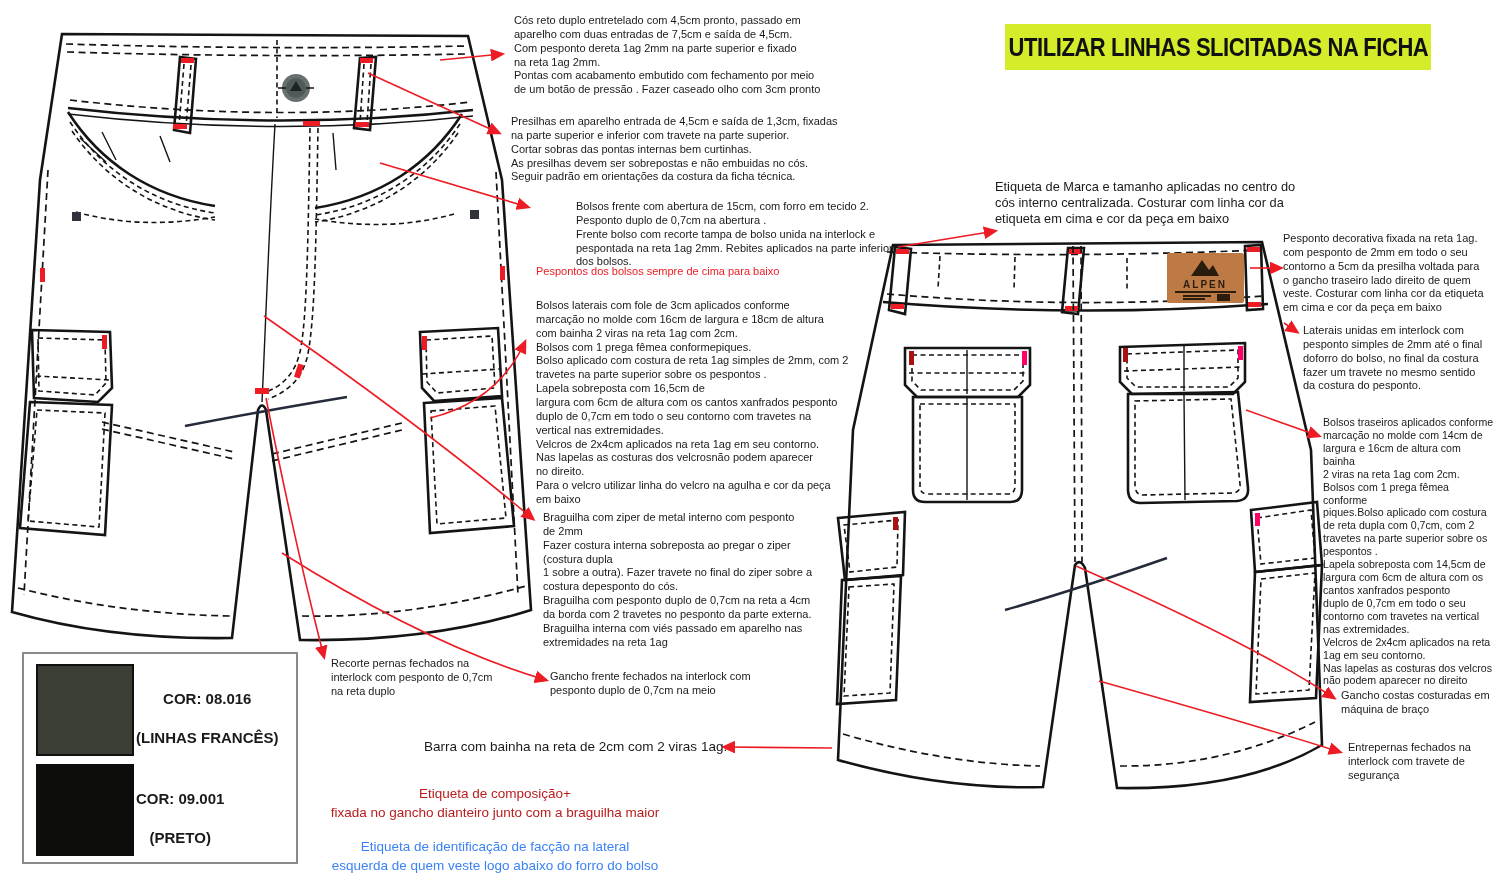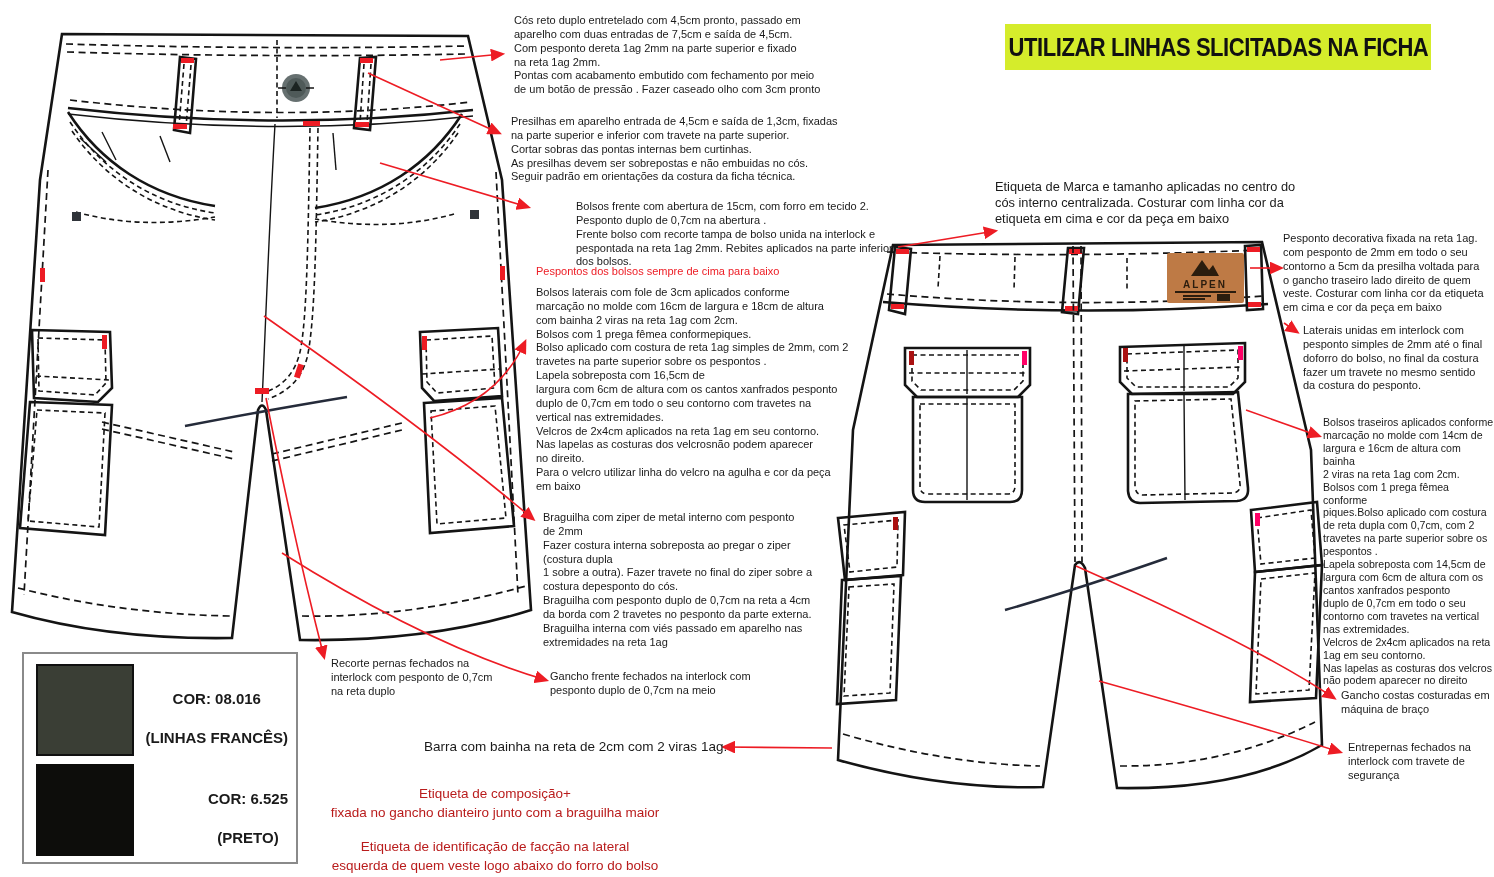--- a/index.html
+++ b/index.html
@@ -22,21 +22,21 @@
     font-size:25px;font-weight:bold;color:#111;transform:scaleX(.88);
     white-space:nowrap;letter-spacing:-.5px;
   }
   .swatch-panel{
     border:2px solid #8a8a8a;background:#fff;
   }
   .swatch-row{position:absolute;left:0;width:100%;height:100px;}
   .swatch-sq{position:absolute;left:12px;top:8px;width:94px;height:88px;}
   .swatch-label{
     position:absolute;left:112px;top:8px;width:152px;height:88px;
-    display:flex;align-items:center;justify-content:flex-end;text-align:center;
+    display:flex;align-items:center;justify-content:flex-start;text-align:center;
     font-weight:bold;font-size:15px;line-height:1.3;white-space:pre-line;
   }
   .redtext{font-size:13.5px;line-height:1.4;text-align:center;white-space:pre-line;font-weight:400;}
   .barra{font-size:13.5px;}
   svg{display:block;}
   .stitch{fill:none;stroke:#141414;stroke-width:1.7;stroke-dasharray:7 4.5;}
   .stitch2{fill:none;stroke:#141414;stroke-width:1.6;stroke-dasharray:5 3.5;}
   .line{fill:none;stroke:#141414;stroke-width:2.6;}
   .thin{fill:none;stroke:#141414;stroke-width:1.4;}
   .bart{fill:var(--red);}
@@ -236,21 +236,21 @@
 As presilhas devem ser sobrepostas e não embuidas no cós.
 Seguir padrão em orientações da costura da ficha técnica.</div>
 
 <div class="abs note" style="left:536px;top:200px;width:330px;margin-left:40px;">Bolsos frente com abertura de 15cm, com forro em tecido 2.
  Pesponto duplo de 0,7cm na abertura .
  Frente bolso com recorte tampa de bolso unida na interlock e
  pespontada na reta 1ag 2mm. Rebites aplicados na parte inferior
  dos bolsos.</div>
 <div class="abs note red" style="left:536px;top:265px;width:330px;color:#ED1C24;">Pespontos dos bolsos sempre de cima para baixo</div>
 
-<div class="abs note" style="left:536px;top:286px;width:335px;">Bolsos laterais  com fole de 3cm aplicados conforme
+<div class="abs note" style="left:536px;top:299px;width:335px;">Bolsos laterais  com fole de 3cm aplicados conforme
 marcação no molde com 16cm de largura e 18cm de altura
 com bainha 2 viras na reta 1ag com 2cm.
 Bolsos com 1 prega fêmea  conformepiques.
 Bolso aplicado com costura de reta 1ag simples de 2mm, com 2
 travetes na parte superior sobre os pespontos .
 Lapela sobreposta com 16,5cm de
 largura com 6cm de altura com os cantos xanfrados pesponto
 duplo de 0,7cm em todo o seu contorno com travetes na
  vertical nas extremidades.
 Velcros de 2x4cm aplicados na reta 1ag em seu contorno.
@@ -275,21 +275,21 @@
 na reta duplo</div>
 
 <div class="abs note" style="left:550px;top:670px;width:250px;">Gancho frente fechados na interlock com
 pesponto duplo de 0,7cm na meio</div>
 
 <div class="abs note barra" style="left:424px;top:738px;width:310px;white-space:nowrap;">Barra com bainha na reta de 2cm com 2 viras 1ag.</div>
 
 <div class="abs redtext" style="left:305px;top:785px;width:380px;color:#b91c1c;">Etiqueta de composição+
 fixada no gancho dianteiro junto com a braguilha maior</div>
 
-<div class="abs redtext" style="left:305px;top:838px;width:380px;color:#b91c1c;">Etiqueta de identificação de facção na lateral
+<div class="abs redtext" style="left:305px;top:838px;width:380px;color:#3b82f6;">Etiqueta de identificação de facção na lateral
 esquerda de quem veste logo abaixo do forro do bolso</div>
 
 <div class="abs note big" style="left:995px;top:179px;width:330px;">Etiqueta de Marca e tamanho aplicadas no centro do
 cós interno centralizada. Costurar com linha cor da
 etiqueta em cima e cor da peça em baixo</div>
 
 <div class="abs note" style="left:1283px;top:232px;width:210px;">Pesponto decorativa fixada na reta 1ag.
 com pesponto de 2mm em todo o seu
 contorno a 5cm da presilha voltada para
 o gancho traseiro lado direito de quem
@@ -333,17 +333,17 @@
   <div class="swatch-row" style="top:2px;">
     <div class="swatch-sq" style="background:#3A3E35;border:2px solid #101010;"></div>
     <div class="swatch-label"><span>
       <span>COR: 08.016</span><br>
       <span>(LINHAS FRANCÊS)</span></span>
     </div>
   </div>
   <div class="swatch-row" style="top:102px;">
     <div class="swatch-sq" style="background:#0D0D0B;border:2px solid #0D0D0B;"></div>
     <div class="swatch-label"><span>
-      <span>COR: 6.525</span><br>
+      <span>COR: 09.001</span><br>
       <span>(PRETO)</span></span>
     </div>
   </div>
 </div>
 
 </body></html>

